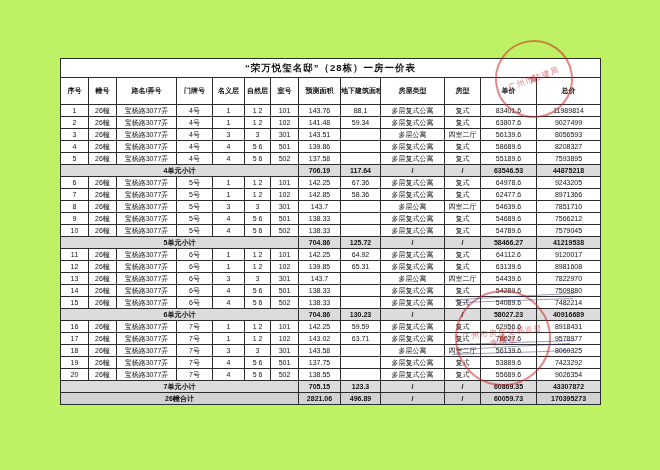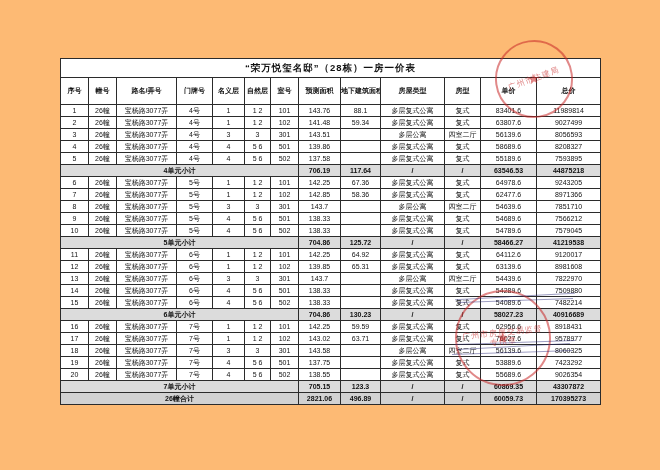--- a/index.html
+++ b/index.html
@@ -6,21 +6,21 @@
   body{
     width:660px;height:470px;
     background:#ffffff;
     font-family:"Liberation Sans", sans-serif;
     position:relative;
     overflow:hidden;
   }
   .sheet{
     position:absolute;
     left:0;top:0;width:660px;height:470px;
-    background:#fdba74;
+    background:#bef264;
   }
   .table-wrap{
     position:absolute;
     left:60px;top:58px;
     width:540px;
   }
   table{
     border-collapse:collapse;
     width:540px;
     table-layout:fixed;

